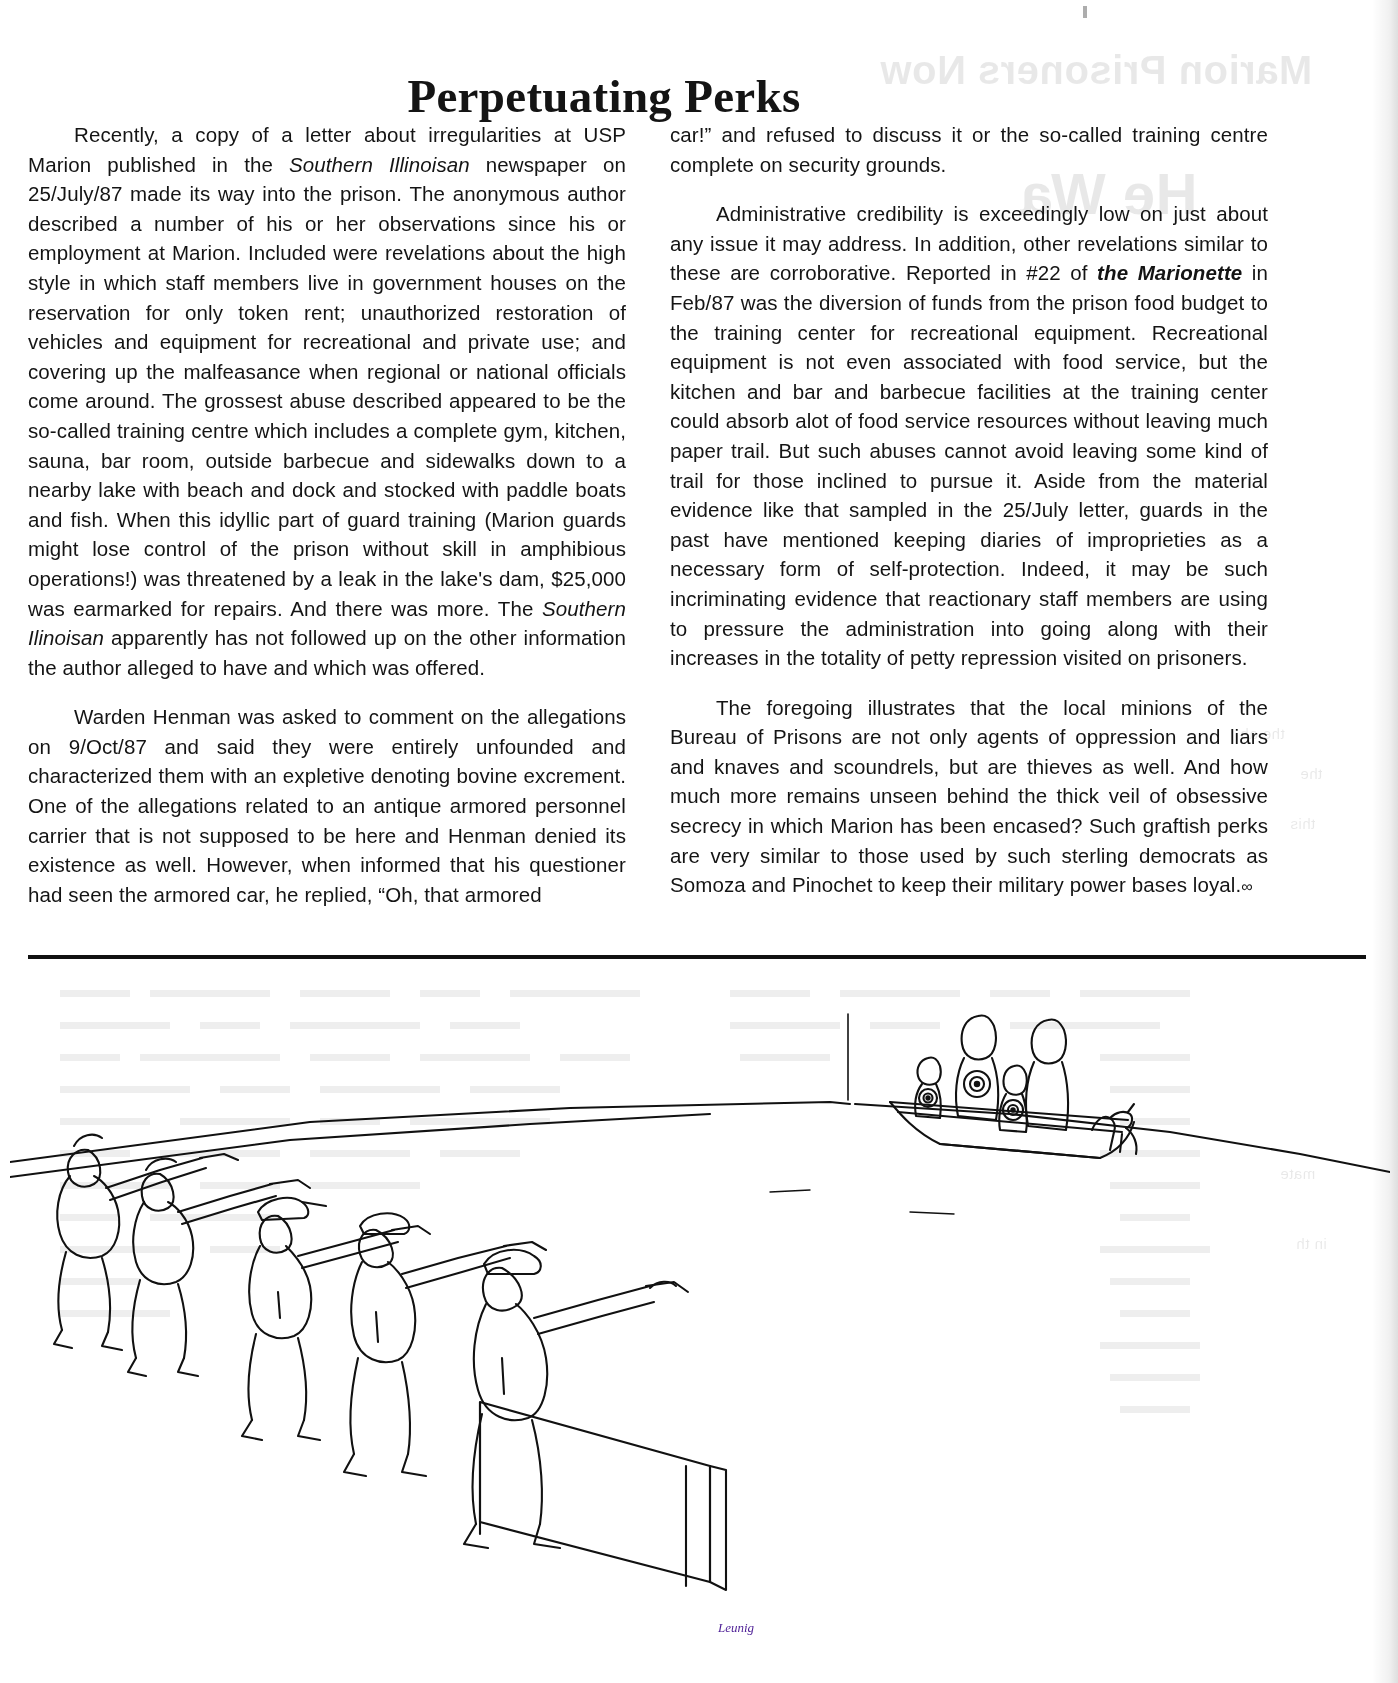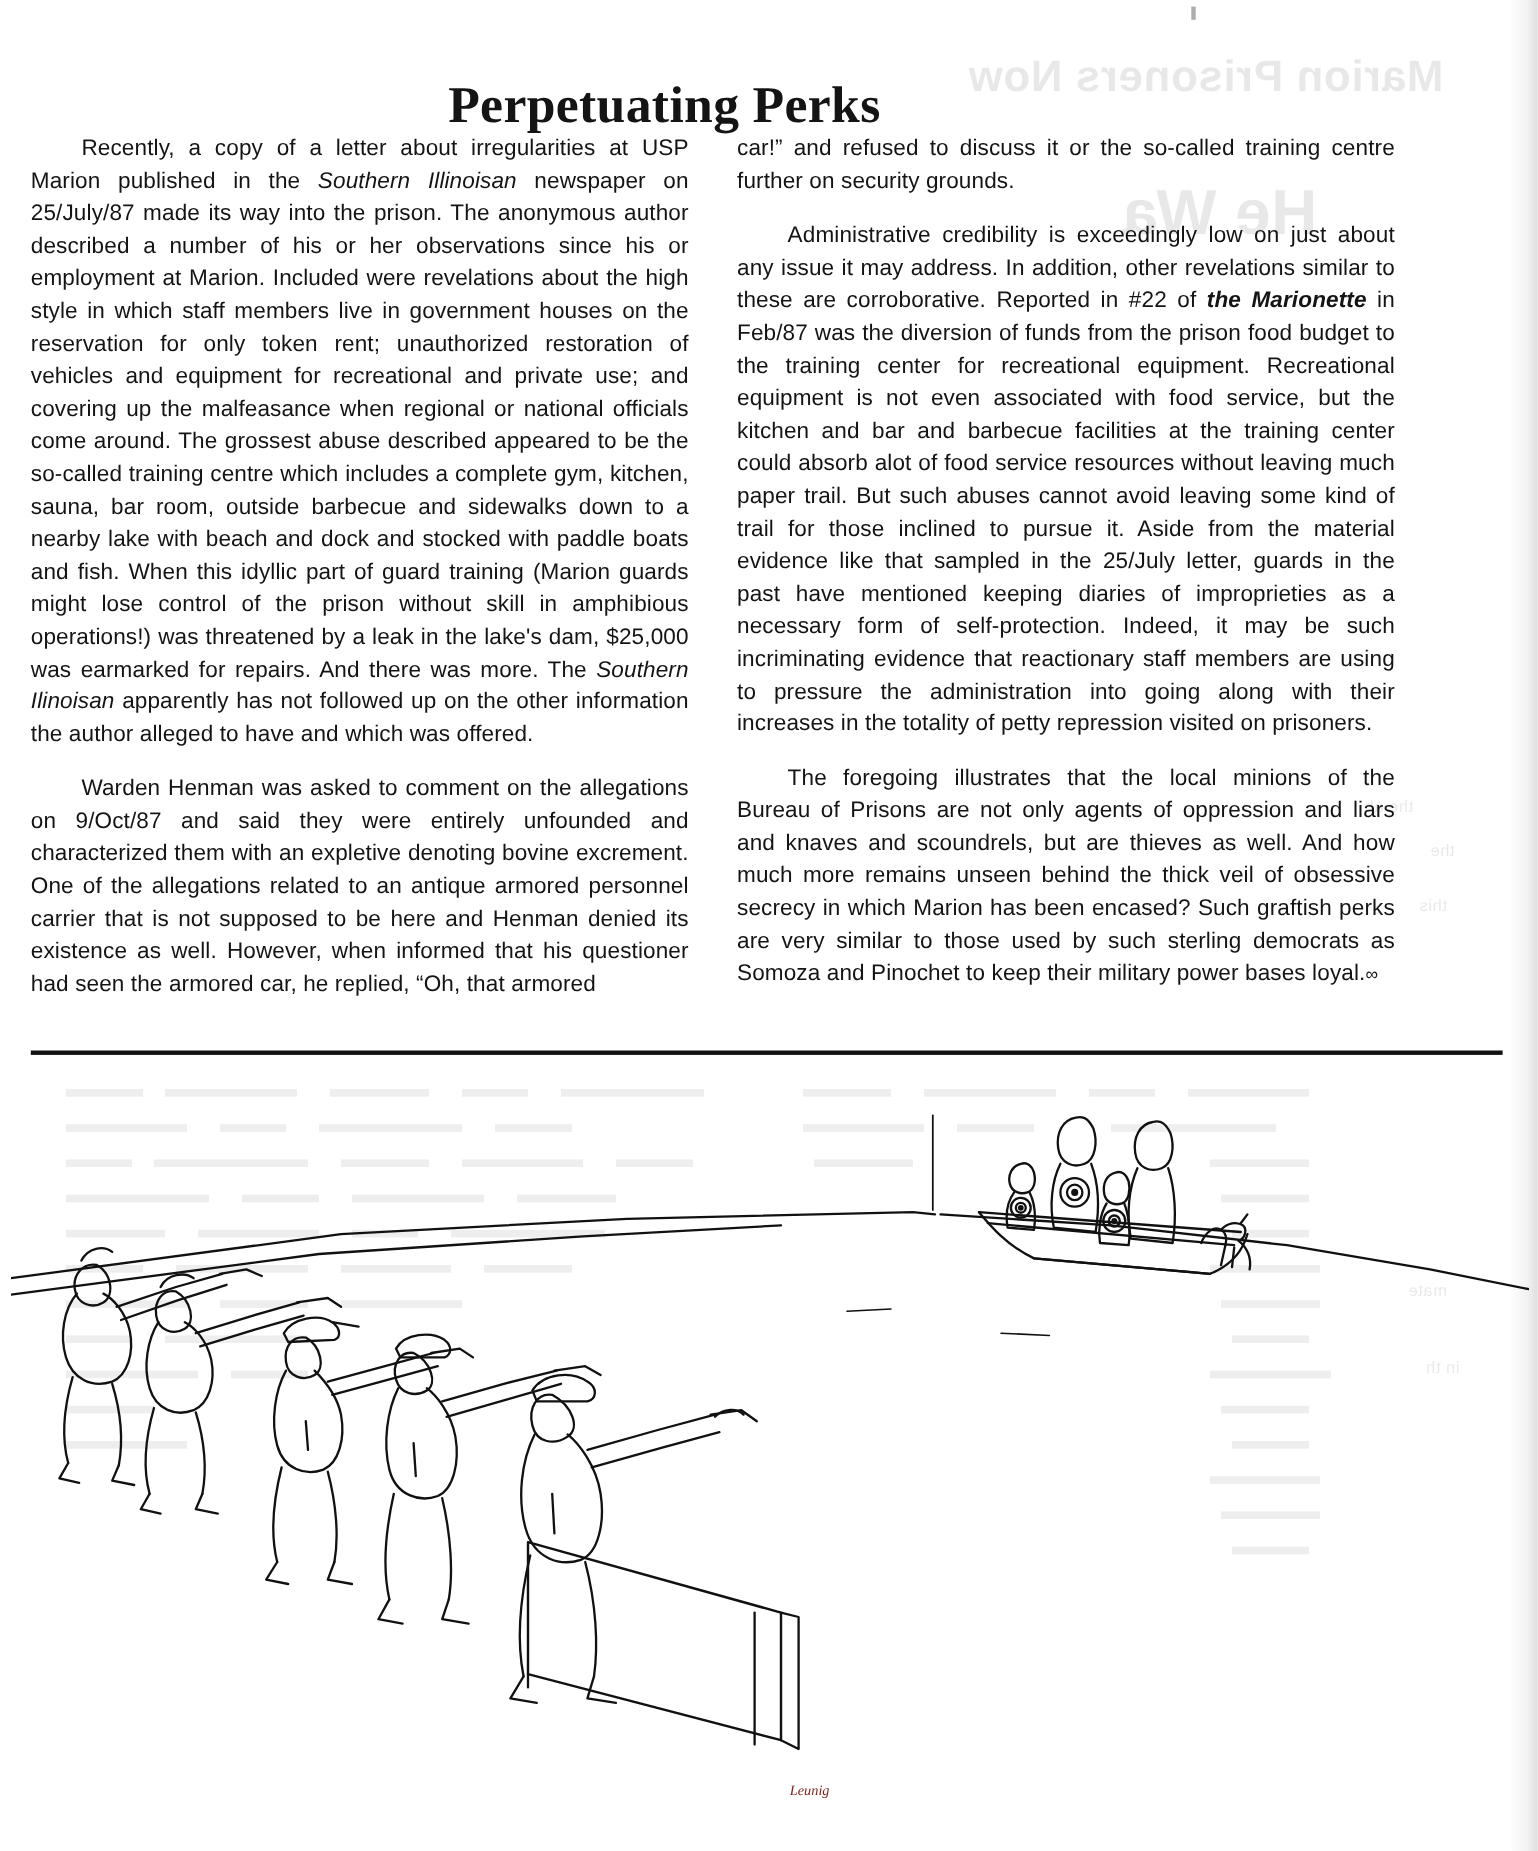--- a/index.html
+++ b/index.html
@@ -109,21 +109,21 @@
     top: 962px;
     width: 1380px;
     height: 700px;
   }
   .sig {
     position: absolute;
     left: 718px;
     top: 1620px;
     font-family: "Liberation Serif", serif;
     font-size: 13px;
-    color: #7f1d1d;
+    color: #4c1d95;
     font-style: italic;
   }
   .edge-shadow {
     position: absolute;
     right: 0;
     top: 0;
     width: 26px;
     height: 1683px;
     background: linear-gradient(to right, rgba(0,0,0,0) 0%, rgba(0,0,0,0.055) 65%, rgba(0,0,0,0.13) 100%);
     z-index: 5;
@@ -226,21 +226,21 @@
       <p>
         <span>Recently, a copy of a letter about irregularities at USP Marion published in the </span><i>Southern Illinoisan</i><span> newspaper on 25/July/87 made its way into the prison. The anonymous author described a number of his or her observations since his or employment at Marion. Included were revelations about the high style in which staff members live in government houses on the reservation for only token rent; unauthorized restoration of vehicles and equipment for recreational and private use; and covering up the malfeasance when regional or national officials come around. The grossest abuse described appeared to be the so-called training centre which includes a complete gym, kitchen, sauna, bar room, outside barbecue and sidewalks down to a nearby lake with beach and dock and stocked with paddle boats and fish. When this idyllic part of guard training (Marion guards might lose control of the prison without skill in amphibious operations!) was threatened by a leak in the lake's dam, $25,000 was earmarked for repairs. And there was more. The </span><i>Southern Ilinoisan</i><span> apparently has not followed up on the other information the author alleged to have and which was offered.</span>
       </p>
       <p>
         <span>Warden Henman was asked to comment on the allegations on 9/Oct/87 and said they were entirely unfounded and characterized them with an expletive denoting bovine excrement. One of the allegations related to an antique armored personnel carrier that is not supposed to be here and Henman denied its existence as well. However, when informed that his questioner had seen the armored car, he replied, “Oh, that armored</span>
       </p>
     </div>
 
     <div class="col">
       <p style="text-indent:0">
-        <span>car!” and refused to discuss it or the so-called training centre further on security grounds.</span>
+        <span>car!” and refused to discuss it or the so-called training centre complete on security grounds.</span>
       </p>
       <p>
         <span>Administrative credibility is exceedingly low on just about any issue it may address. In addition, other revelations similar to these are corroborative. Reported in #22 of </span><b><i>the Marionette</i></b><span> in Feb/87 was the diversion of funds from the prison food budget to the training center for recreational equipment. Recreational equipment is not even associated with food service, but the kitchen and bar and barbecue facilities at the training center could absorb alot of food service resources without leaving much paper trail. But such abuses cannot avoid leaving some kind of trail for those inclined to pursue it. Aside from the material evidence like that sampled in the 25/July letter, guards in the past have mentioned keeping diaries of improprieties as a necessary form of self-protection. Indeed, it may be such incriminating evidence that reactionary staff members are using to pressure the administration into going along with their increases in the totality of petty repression visited on prisoners.</span>
       </p>
       <p>
         <span>The foregoing illustrates that the local minions of the Bureau of Prisons are not only agents of oppression and liars and knaves and scoundrels, but are thieves as well. And how much more remains unseen behind the thick veil of obsessive secrecy in which Marion has been encased? Such graftish perks are very similar to those used by such sterling democrats as Somoza and Pinochet to keep their military power bases loyal.</span><span class="endmark">∞</span>
       </p>
     </div>
 
   </div>

